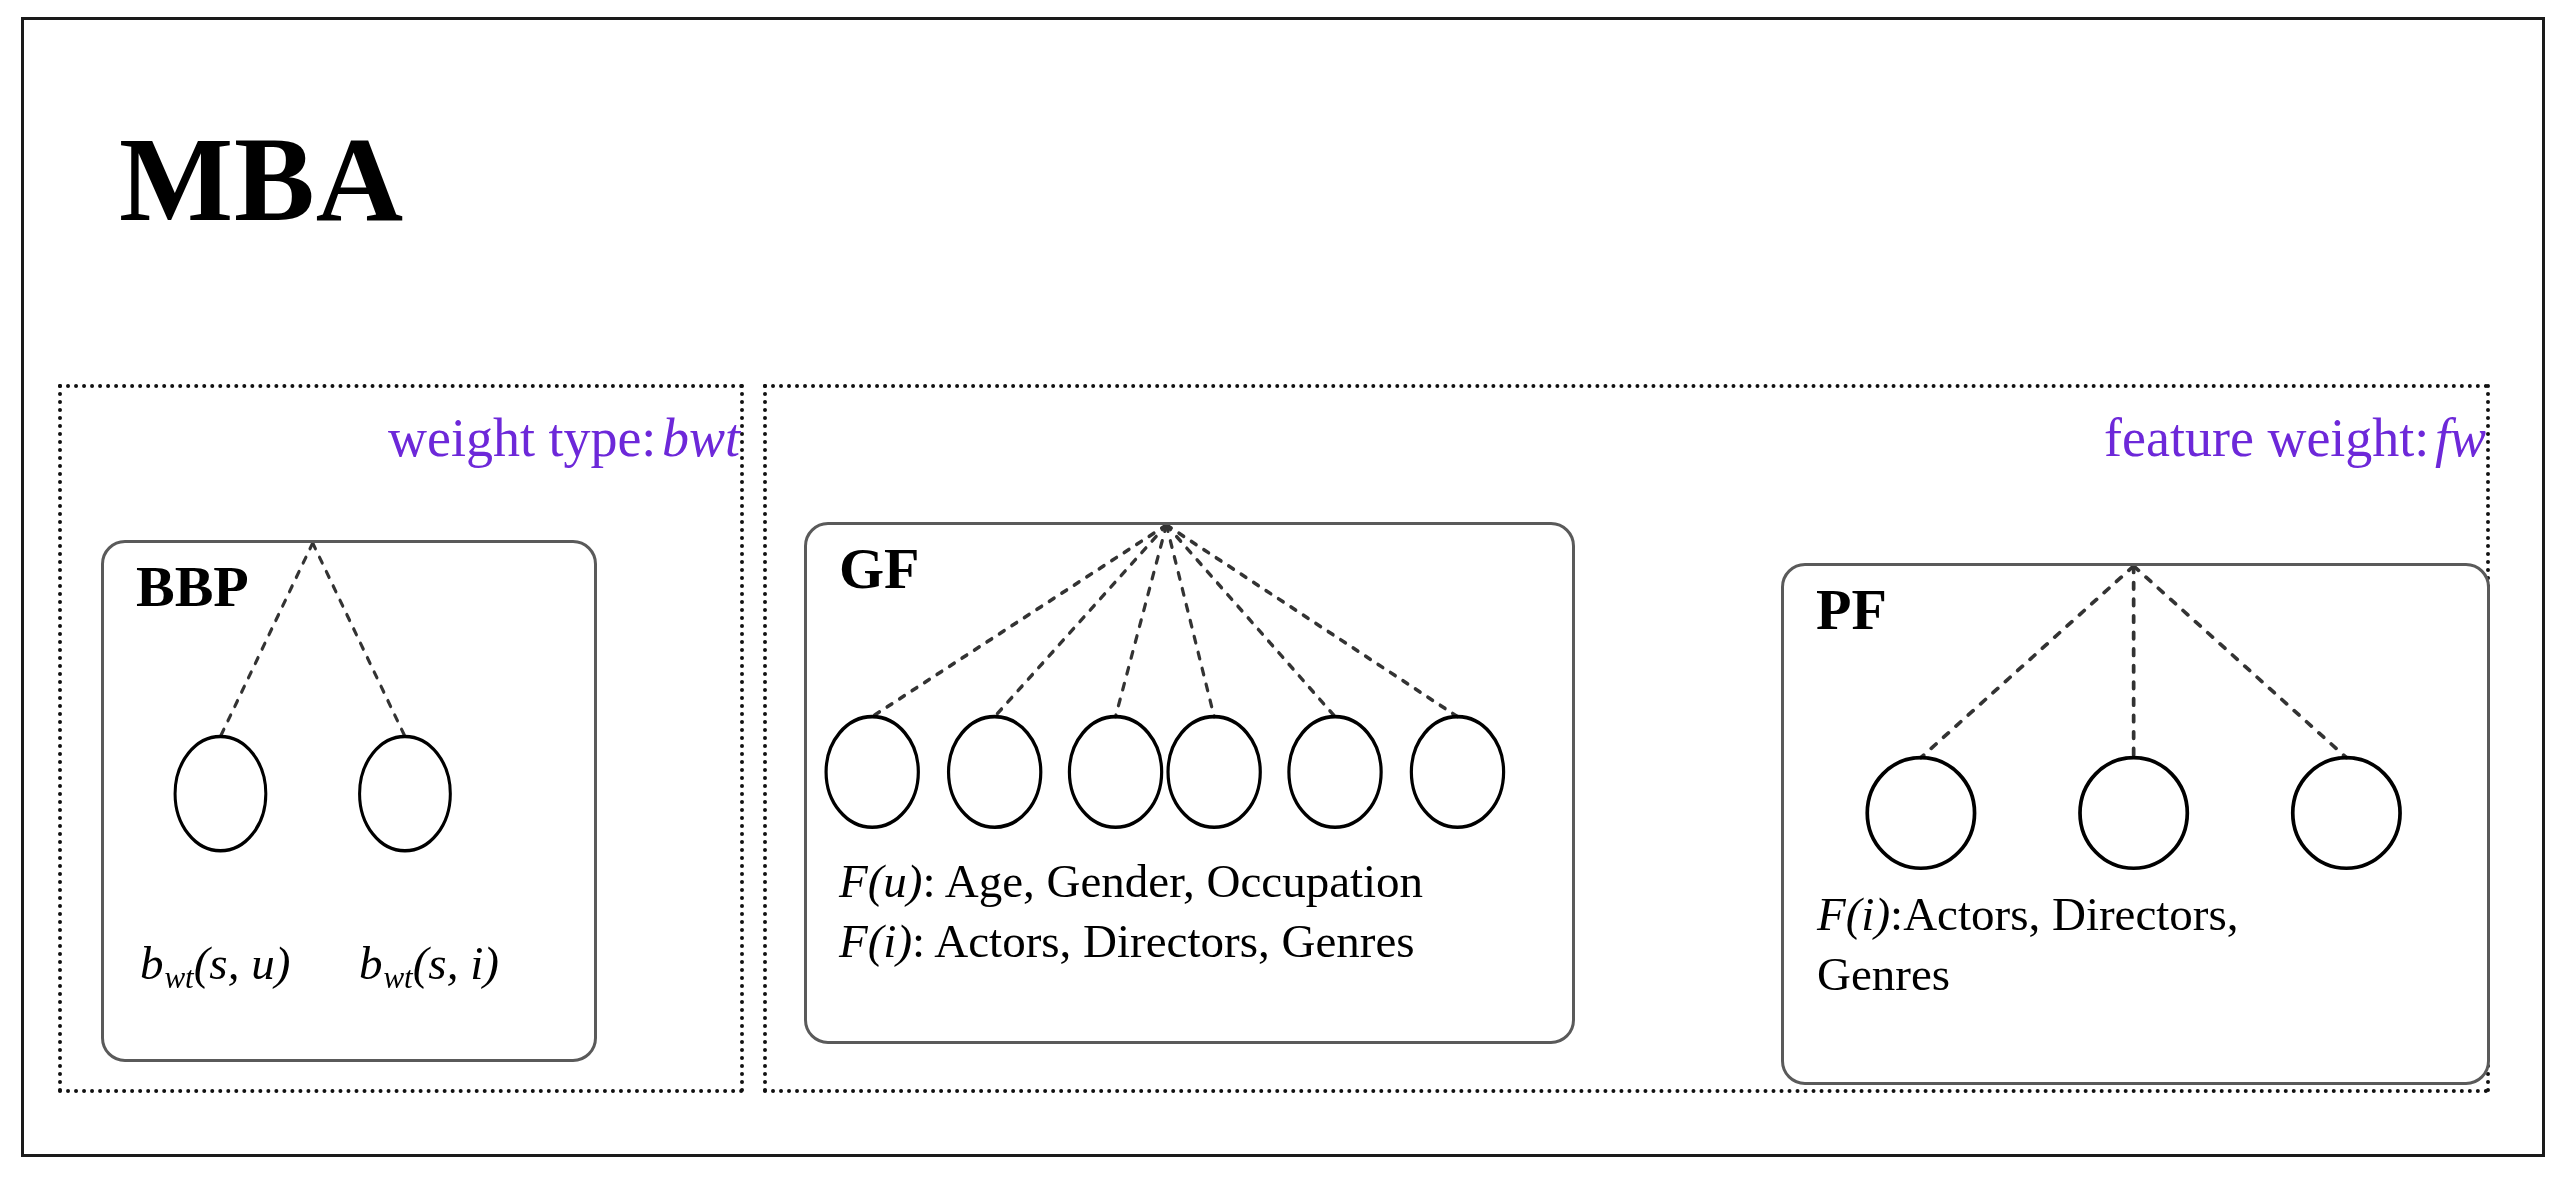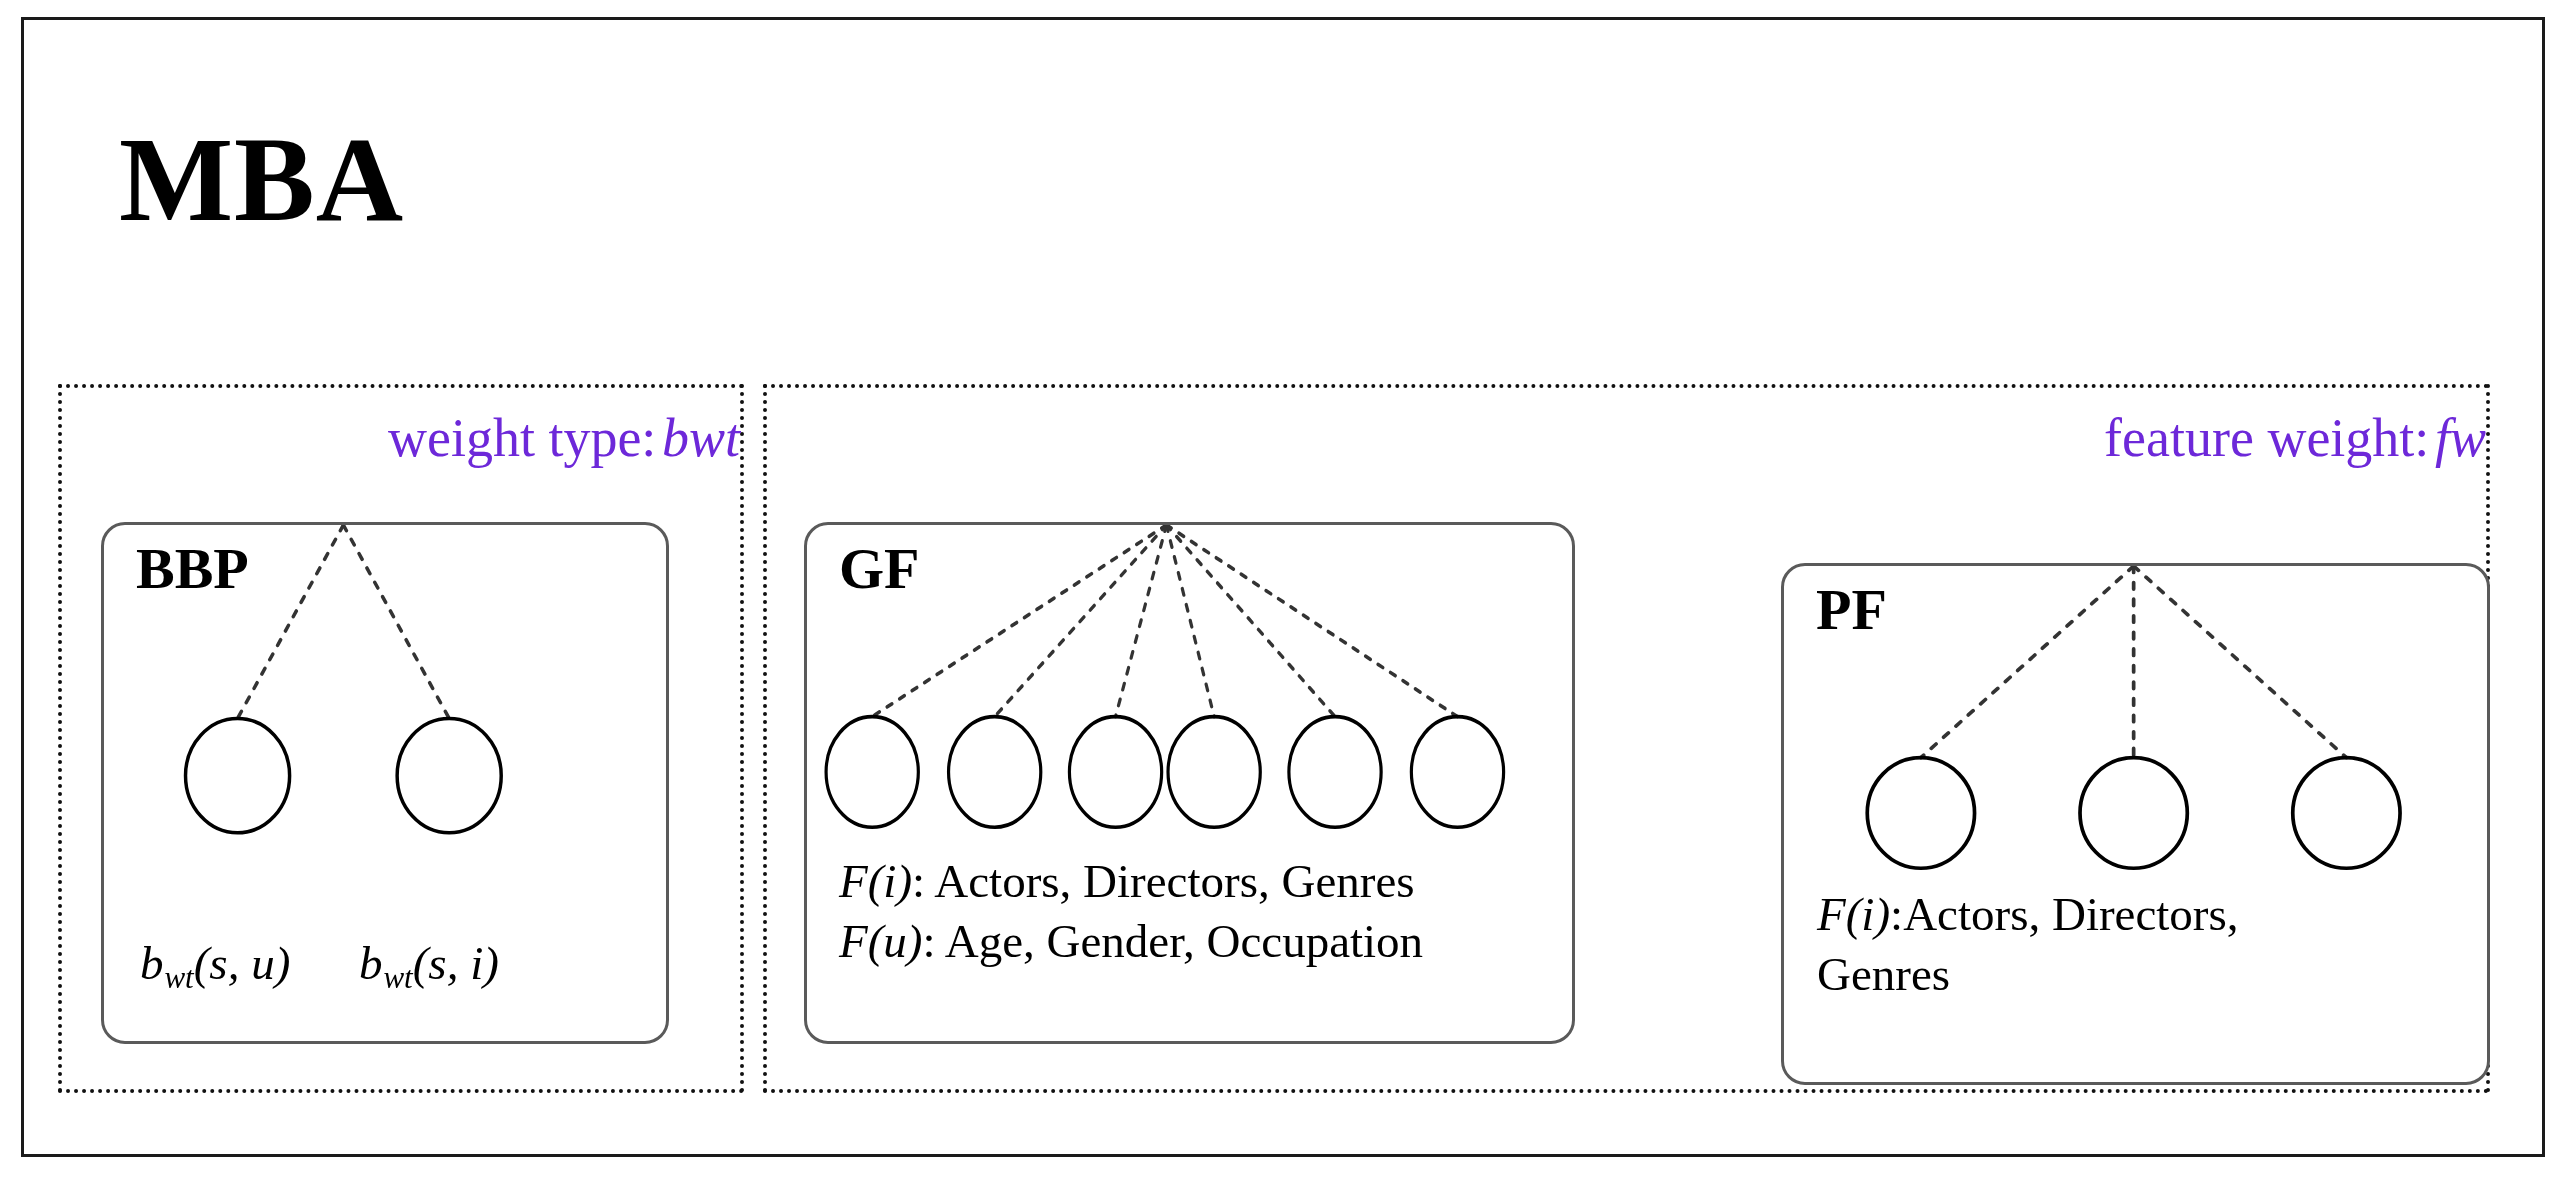--- a/index.html
+++ b/index.html
@@ -61,21 +61,21 @@
   }
 
   
   .round-box{
     position:absolute;
     border:3.7px solid #5a5a5a;
     border-radius:24px;
     box-sizing:border-box;
     background:#fff;
   }
-  #box-bbp{left:101px;top:522px;width:568px;height:522px;}
+  #box-bbp{left:101px;top:540px;width:496px;height:522px;}
   #box-gf{left:804px;top:522px;width:771px;height:522px;}
   #box-pf{left:1781px;top:522px;width:709px;height:522px;margin-top:41px;}
 
   .box-tag{
     position:absolute;
     left:32px;top:15px;
     font-family:"Liberation Serif", serif;
     font-weight:700;
     font-size:58px;
     line-height:1;
@@ -175,24 +175,24 @@
         <ellipse cx="388" cy="268" rx="58" ry="60"></ellipse>
         <ellipse cx="512" cy="268" rx="58" ry="60"></ellipse>
         <ellipse cx="664" cy="268" rx="58" ry="60"></ellipse>
         <ellipse cx="818" cy="268" rx="58" ry="60"></ellipse>
       </g>
     </svg>
   </div>
 
   <div class="node-caption" id="cap-gf">
     <div>
+      <span class="mi">F(u)</span><span>: Age, Gender, Occupation</span>
+    </div>
+    <div>
       <span class="mi">F(i)</span><span>: Actors, Directors, Genres</span>
-    </div>
-    <div>
-      <span class="mi">F(u)</span><span>: Age, Gender, Occupation</span>
     </div>
   </div>
 
   <div class="round-box" id="box-pf">
     <div class="box-tag">PF</div>
     <svg class="tree-svg" viewBox="0 0 760 560" preserveAspectRatio="none">
       <g stroke="#333" stroke-width="4" stroke-dasharray="7 11" stroke-linecap="round" fill="none">
         <line x1="378" y1="0" x2="148" y2="208"></line>
         <line x1="378" y1="0" x2="378" y2="208"></line>
         <line x1="378" y1="0" x2="608" y2="208"></line>

